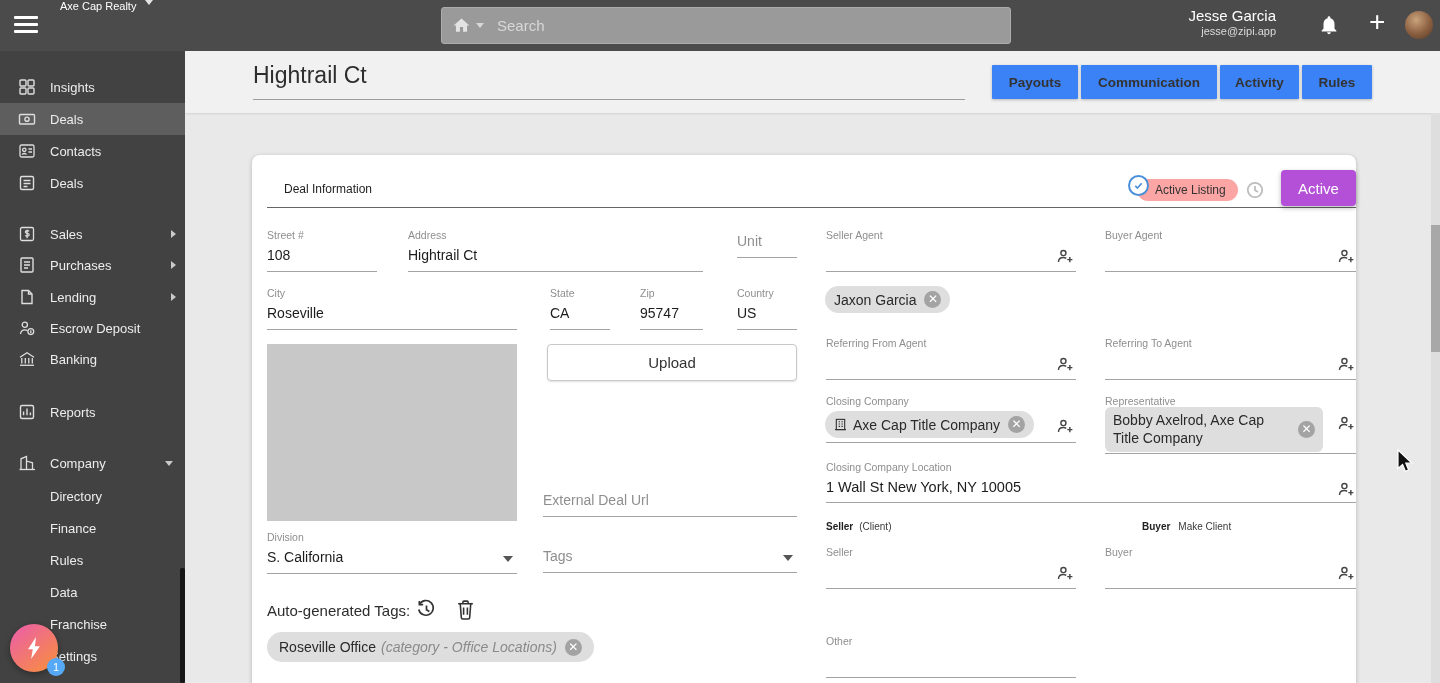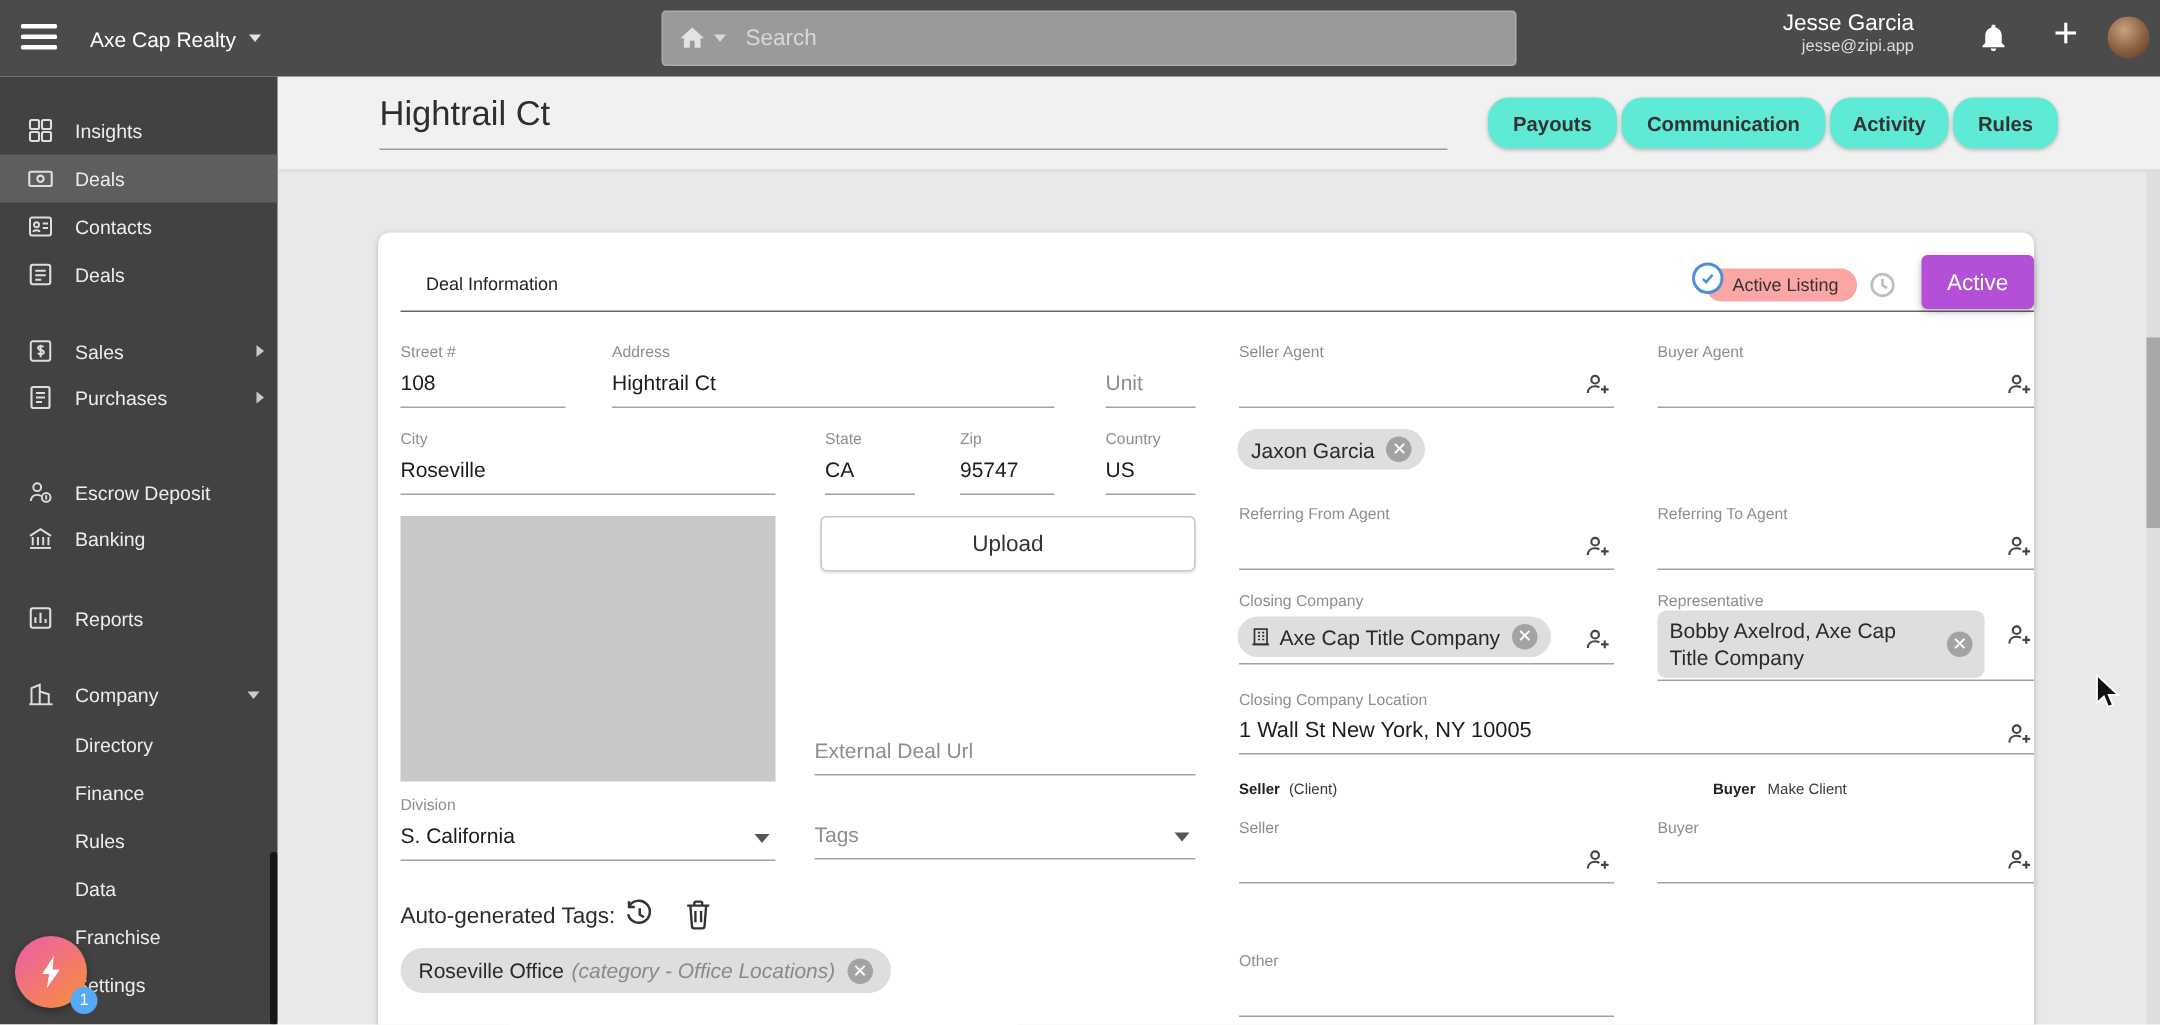--- a/index.html
+++ b/index.html
@@ -5,21 +5,21 @@
   html,body{margin:0;padding:0}
   body{
     width:1440px;height:683px;position:relative;overflow:hidden;
     font-family:"Liberation Sans",sans-serif;background:#e9e9e9;
     -webkit-font-smoothing:antialiased;
   }
   
   .topbar{position:absolute;top:0;left:0;right:0;height:51px;background:#4b4b4b;z-index:30}
   .burger{position:absolute;left:14px;top:16px;width:24px;cursor:pointer}
   .burger div{height:2.5px;background:#fff;border-radius:1px;margin-bottom:4.5px}
-  .company-switch{position:absolute;left:60px;top:0;height:51px;display:flex;align-items:center;gap:9px;color:#fff;font-size:14px;cursor:pointer}
+  .company-switch{position:absolute;left:60px;top:0;height:51px;display:flex;gap:9px;color:#fff;font-size:11px;cursor:pointer}
   .caret-dn-w{width:0;height:0;border-left:4.5px solid transparent;border-right:4.5px solid transparent;border-top:5px solid #e3e3e3}
   .search{position:absolute;left:441px;top:7px;width:570px;height:37px;background:#9a9a9a;border:1px solid #acacac;border-radius:3px;display:flex;align-items:center;box-sizing:border-box;cursor:text}
   .search .home-ic{width:19px;height:19px;color:#e3e3e3;margin-left:10px}
   .search .caret-dn-w{margin-left:5px;border-top-color:#d8d8d8}
   .search .ph{margin-left:13px;color:#d8d8d8;font-size:15px}
   .user-block{position:absolute;right:164px;top:7px;text-align:right;color:#fff}
   .user-block .uname{font-size:15px;line-height:17px}
   .user-block .uemail{font-size:11px;color:#dcdcdc;line-height:14px}
   .bell{position:absolute;left:1318px;top:13px;width:22px;height:24px;color:#fff;cursor:pointer}
   .tb-plus{position:absolute;left:1369px;top:6px;font-size:28px;font-weight:300;color:#fff;cursor:pointer}
@@ -38,21 +38,21 @@
   .fab{position:absolute;left:10px;top:573px;width:48px;height:48px;border-radius:50%;z-index:40;cursor:pointer;
     background:linear-gradient(140deg,#ec5fa8 5%,#f78e3d 95%);box-shadow:0 2px 6px rgba(0,0,0,.35);
     display:flex;align-items:center;justify-content:center}
   .fab svg{width:18px;height:24px;color:#fff}
   .fab-badge{position:absolute;left:37px;top:34px;width:18px;height:18px;border-radius:50%;background:#55a9f6;color:#fff;
     font-size:11px;line-height:18px;text-align:center}
   
   .page-head{position:absolute;left:185px;top:51px;right:0;height:62px;background:#f1f1f1;box-shadow:0 1px 2px rgba(0,0,0,.10);z-index:5}
   .page-title{position:absolute;left:253px;top:62px;font-size:23px;color:#2e2e2e;z-index:6;cursor:text}
   .title-line{position:absolute;left:253px;top:99px;width:712px;border-bottom:1px solid #9c9c9c;z-index:6}
-  .hbtn{position:absolute;top:65px;height:34px;background:#5eead4;border-radius:14px;box-shadow:0 1px 3px rgba(0,0,0,.25);
+  .hbtn{position:absolute;top:65px;height:34px;background:#3b82f6;border-radius:1px;box-shadow:0 1px 3px rgba(0,0,0,.25);
     display:flex;align-items:center;justify-content:center;font-size:13.5px;font-weight:600;color:#333;cursor:pointer;z-index:6}
   
   .card{position:absolute;left:252px;top:155px;width:1104px;height:540px;background:#fff;border-radius:8px 8px 0 0;
     box-shadow:0 1px 4px rgba(0,0,0,.22);z-index:8}
   .c-title{position:absolute;left:32px;top:27px;font-size:12px;color:#1f1f1f}
   .c-rule{position:absolute;left:15px;width:1089px;top:52px;border-bottom:1px solid #666}
   .toggle-check{position:absolute;left:876px;top:20px;width:21px;height:21px;border-radius:50%;background:#fff;
     border:2px solid #4a90d9;box-sizing:border-box;z-index:2;display:flex;align-items:center;justify-content:center;cursor:pointer}
   .toggle-check svg{width:11px;height:11px;color:#4a90d9}
   .toggle-pill{position:absolute;left:885px;top:24px;height:22px;padding:0 12px 0 18px;background:#fca5a5;border-radius:11px;
@@ -250,20 +250,27 @@
     <span class="slabel">Sales</span>
     <span class="chev-r"></span>
   </div>
   <div class="srow" style="top:198px">
     <svg class="sicon">
         <use href="#i-purchases"></use>
       </svg>
     <span class="slabel">Purchases</span>
     <span class="chev-r"></span>
   </div>
+  <div class="srow" style="top:230px">
+    <svg class="sicon">
+        <use href="#i-lending"></use>
+      </svg>
+    <span class="slabel">Lending</span>
+    <span class="chev-r"></span>
+  </div>
   <div class="srow" style="top:292px">
     <svg class="sicon">
         <use href="#i-banking"></use>
       </svg>
     <span class="slabel">Banking</span>
   </div>
   <div class="srow" style="top:261px">
     <svg class="sicon">
         <use href="#i-escrow"></use>
       </svg>
@@ -333,21 +340,21 @@
   <button class="active-btn">Active</button>
 
   <div class="fld" style="left:15px;top:74px;width:110px">
     <span class="lbl">Street #</span>
     <span class="val">108</span>
   </div>
   <div class="fld" style="left:156px;top:74px;width:295px">
     <span class="lbl">Address</span>
     <span class="val">Hightrail Ct</span>
   </div>
-  <div class="fld" style="left:485px;top:74px;width:60px">
+  <div class="fld" style="left:485px;top:60px;width:60px">
     <span class="lbl"></span>
     <span class="val ph">Unit</span>
   </div>
   <div class="fld" style="left:15px;top:132px;width:250px">
     <span class="lbl">City</span>
     <span class="val">Roseville</span>
   </div>
   <div class="fld" style="left:298px;top:132px;width:60px">
     <span class="lbl">State</span>
     <span class="val">CA</span>

